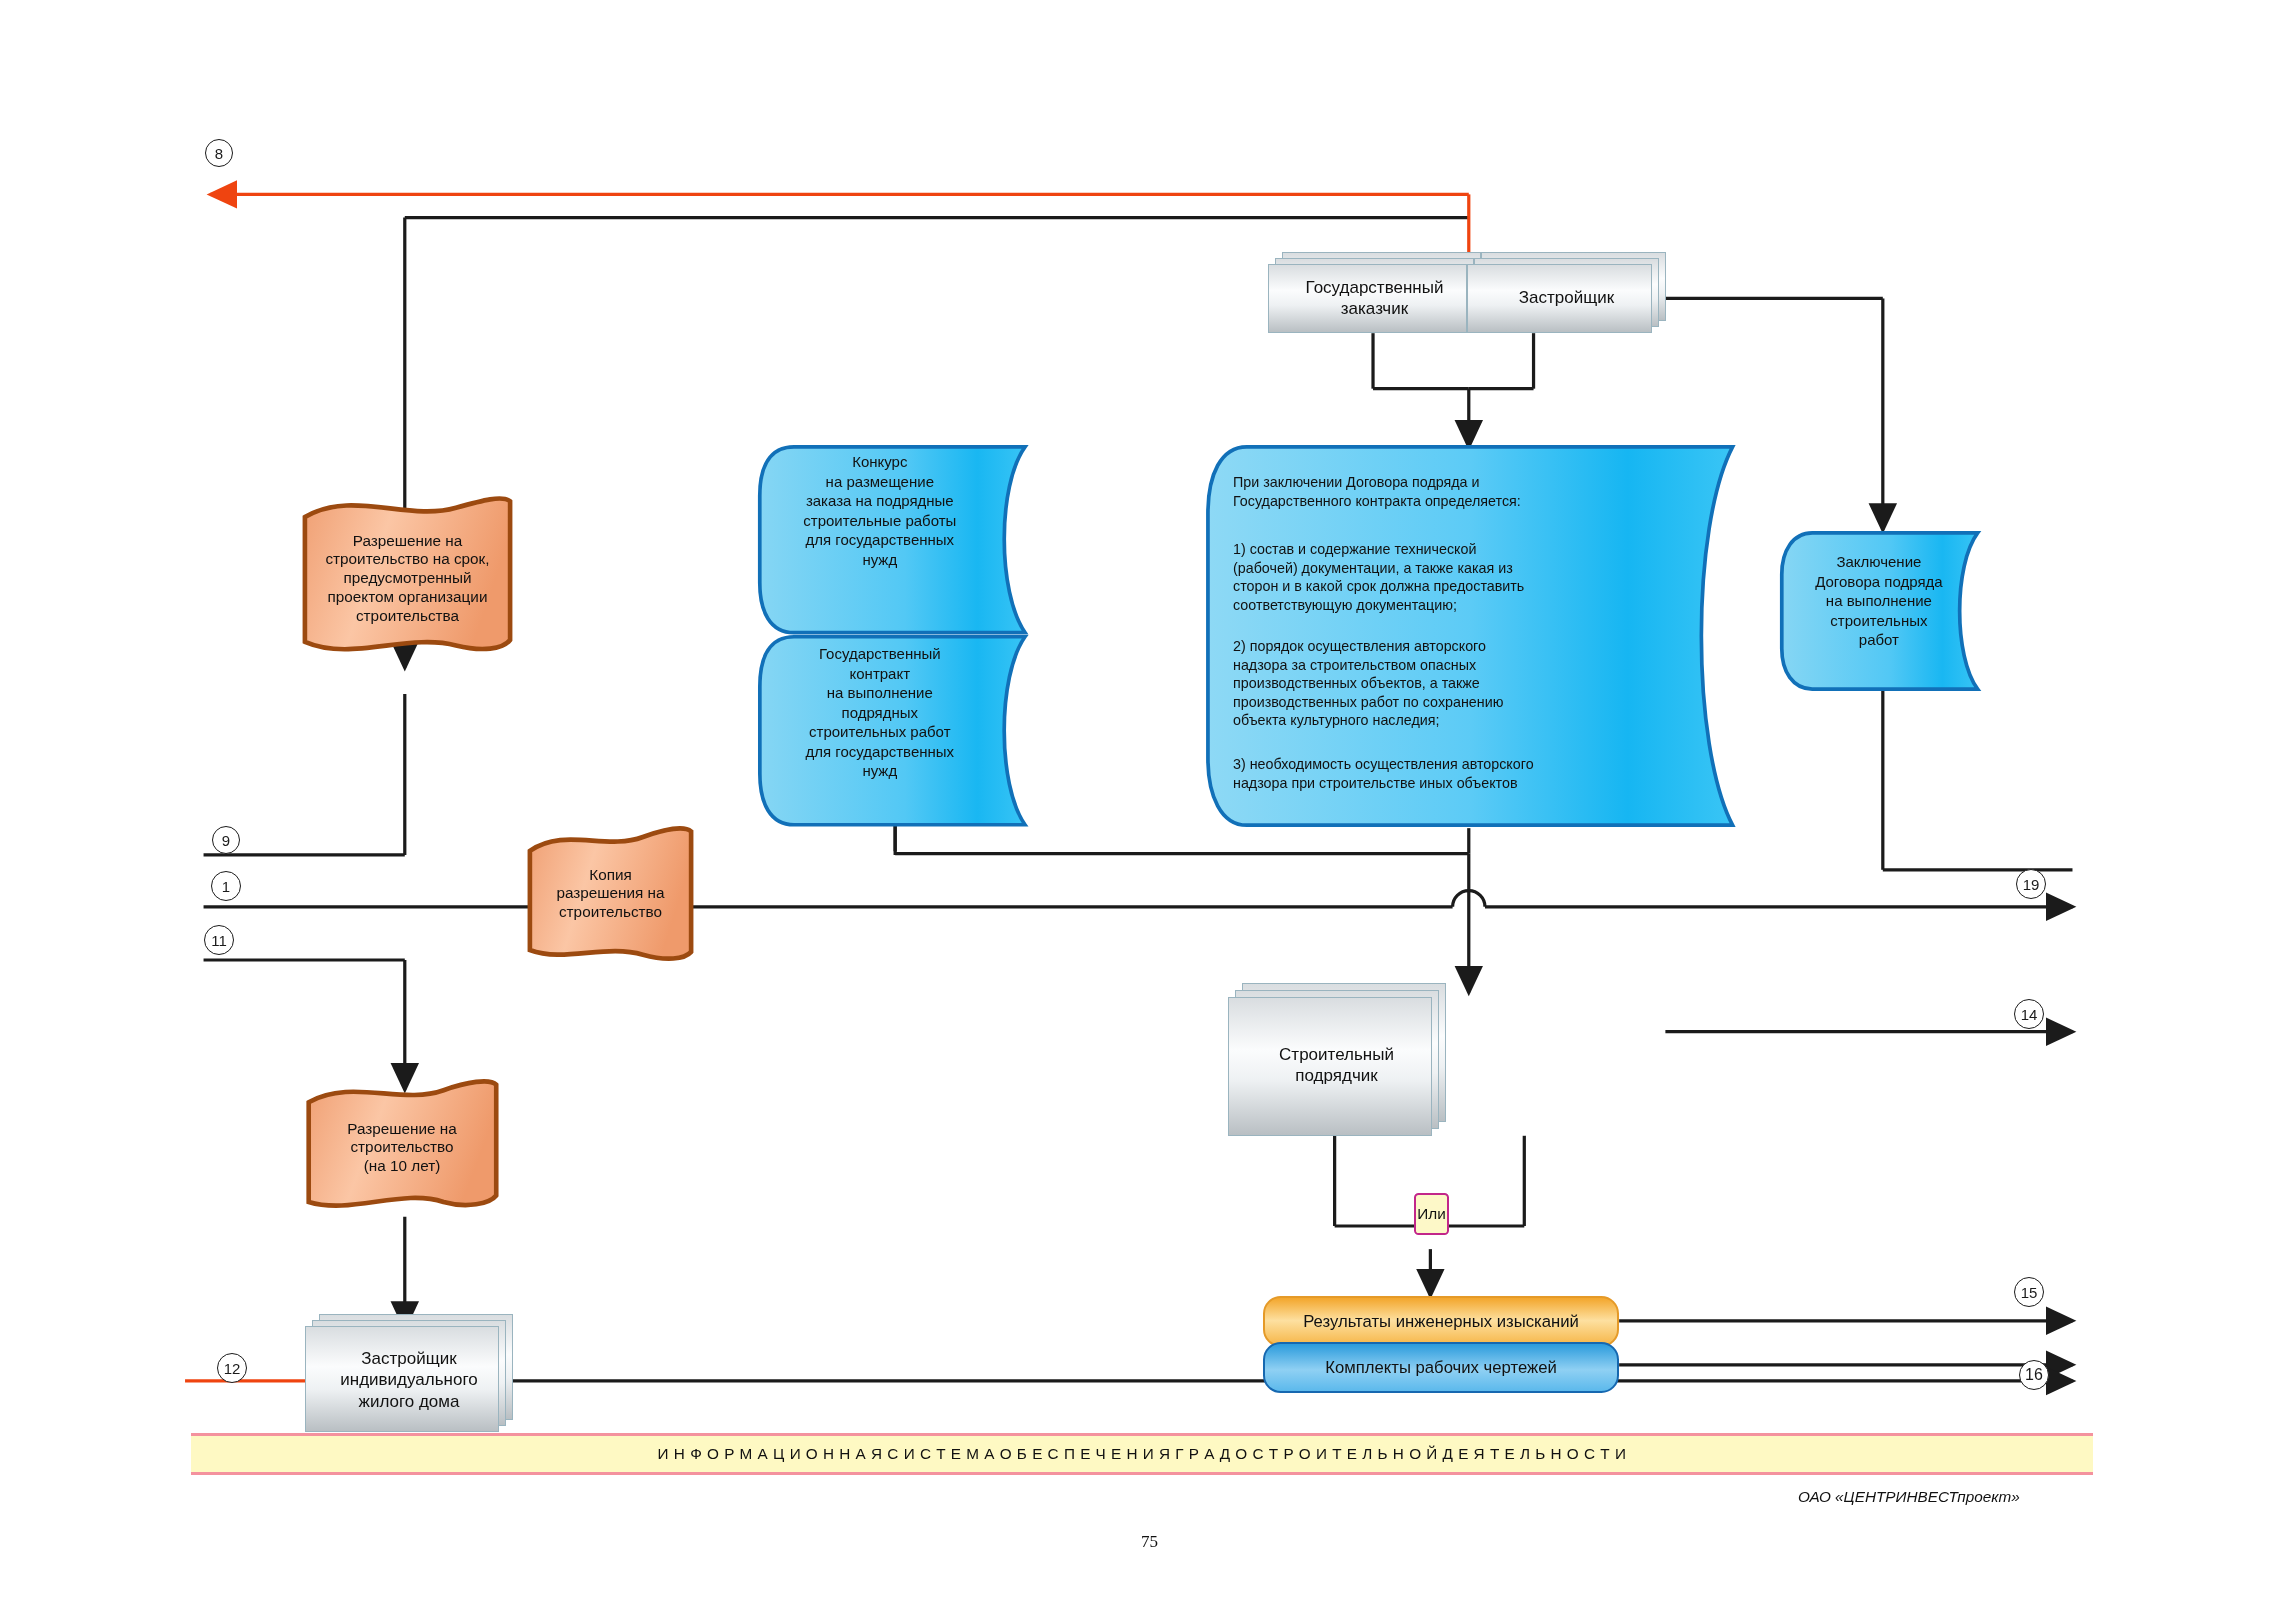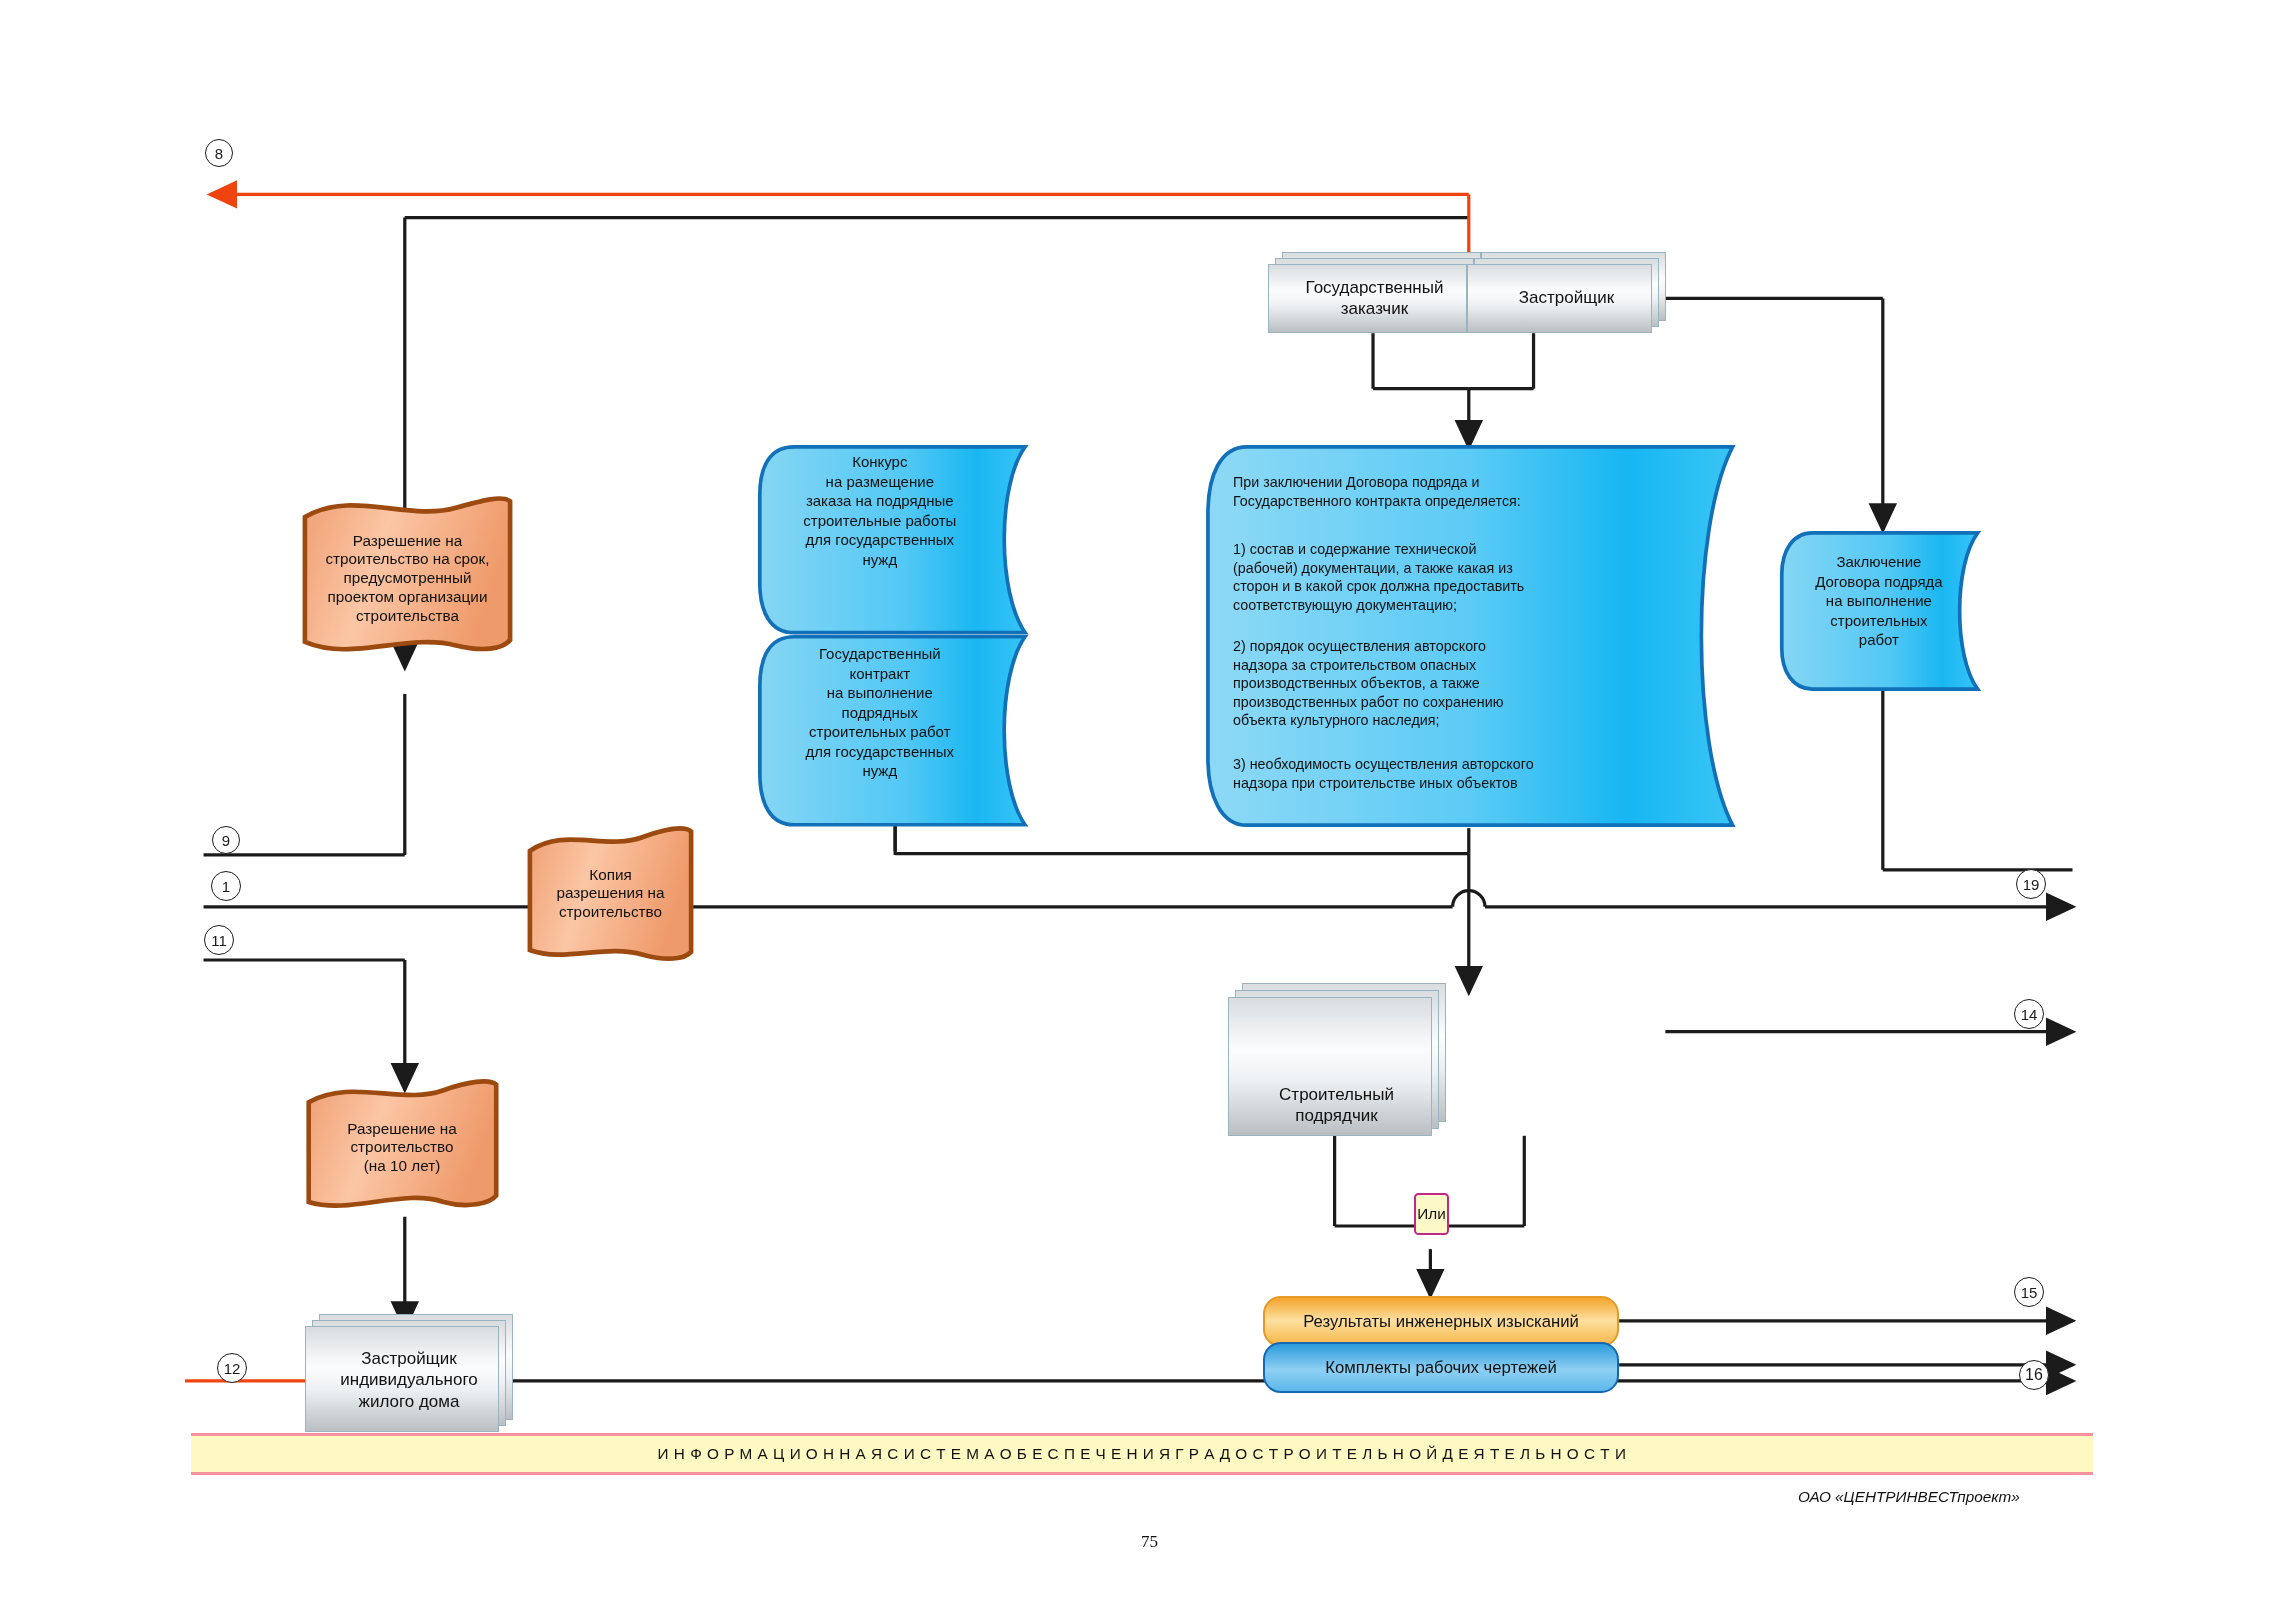--- a/index.html
+++ b/index.html
@@ -264,21 +264,21 @@
 Договора подряда
 на выполнение
 строительных
 работ</div>
   </div>
 
   <div class="stack" style="left:1228px;top:983px;width:217px;height:153px;">
     <div class="sh" style="left:14px;top:0;width:204px;height:139px;"></div>
     <div class="sh" style="left:7px;top:6.5px;width:204px;height:139px;"></div>
     <div class="sh" style="left:0;top:14px;width:204px;height:139px;"></div>
-    <div class="lbl" style="top:82px;font-size:17px;margin-top:40px;">Строительный
+    <div class="lbl" style="top:82px;font-size:17px;">Строительный
 подрядчик</div>
   </div>
 
 
   <div class="gate" style="left:1414px;top:1193px;width:35px;height:42px;font-size:15.3px;">
     <span>Или</span>
   </div>
 
   <div class="pill orange" style="left:1263px;top:1296px;width:356px;height:51px;font-size:16.7px;">
     <span>Результаты инженерных изысканий</span>

